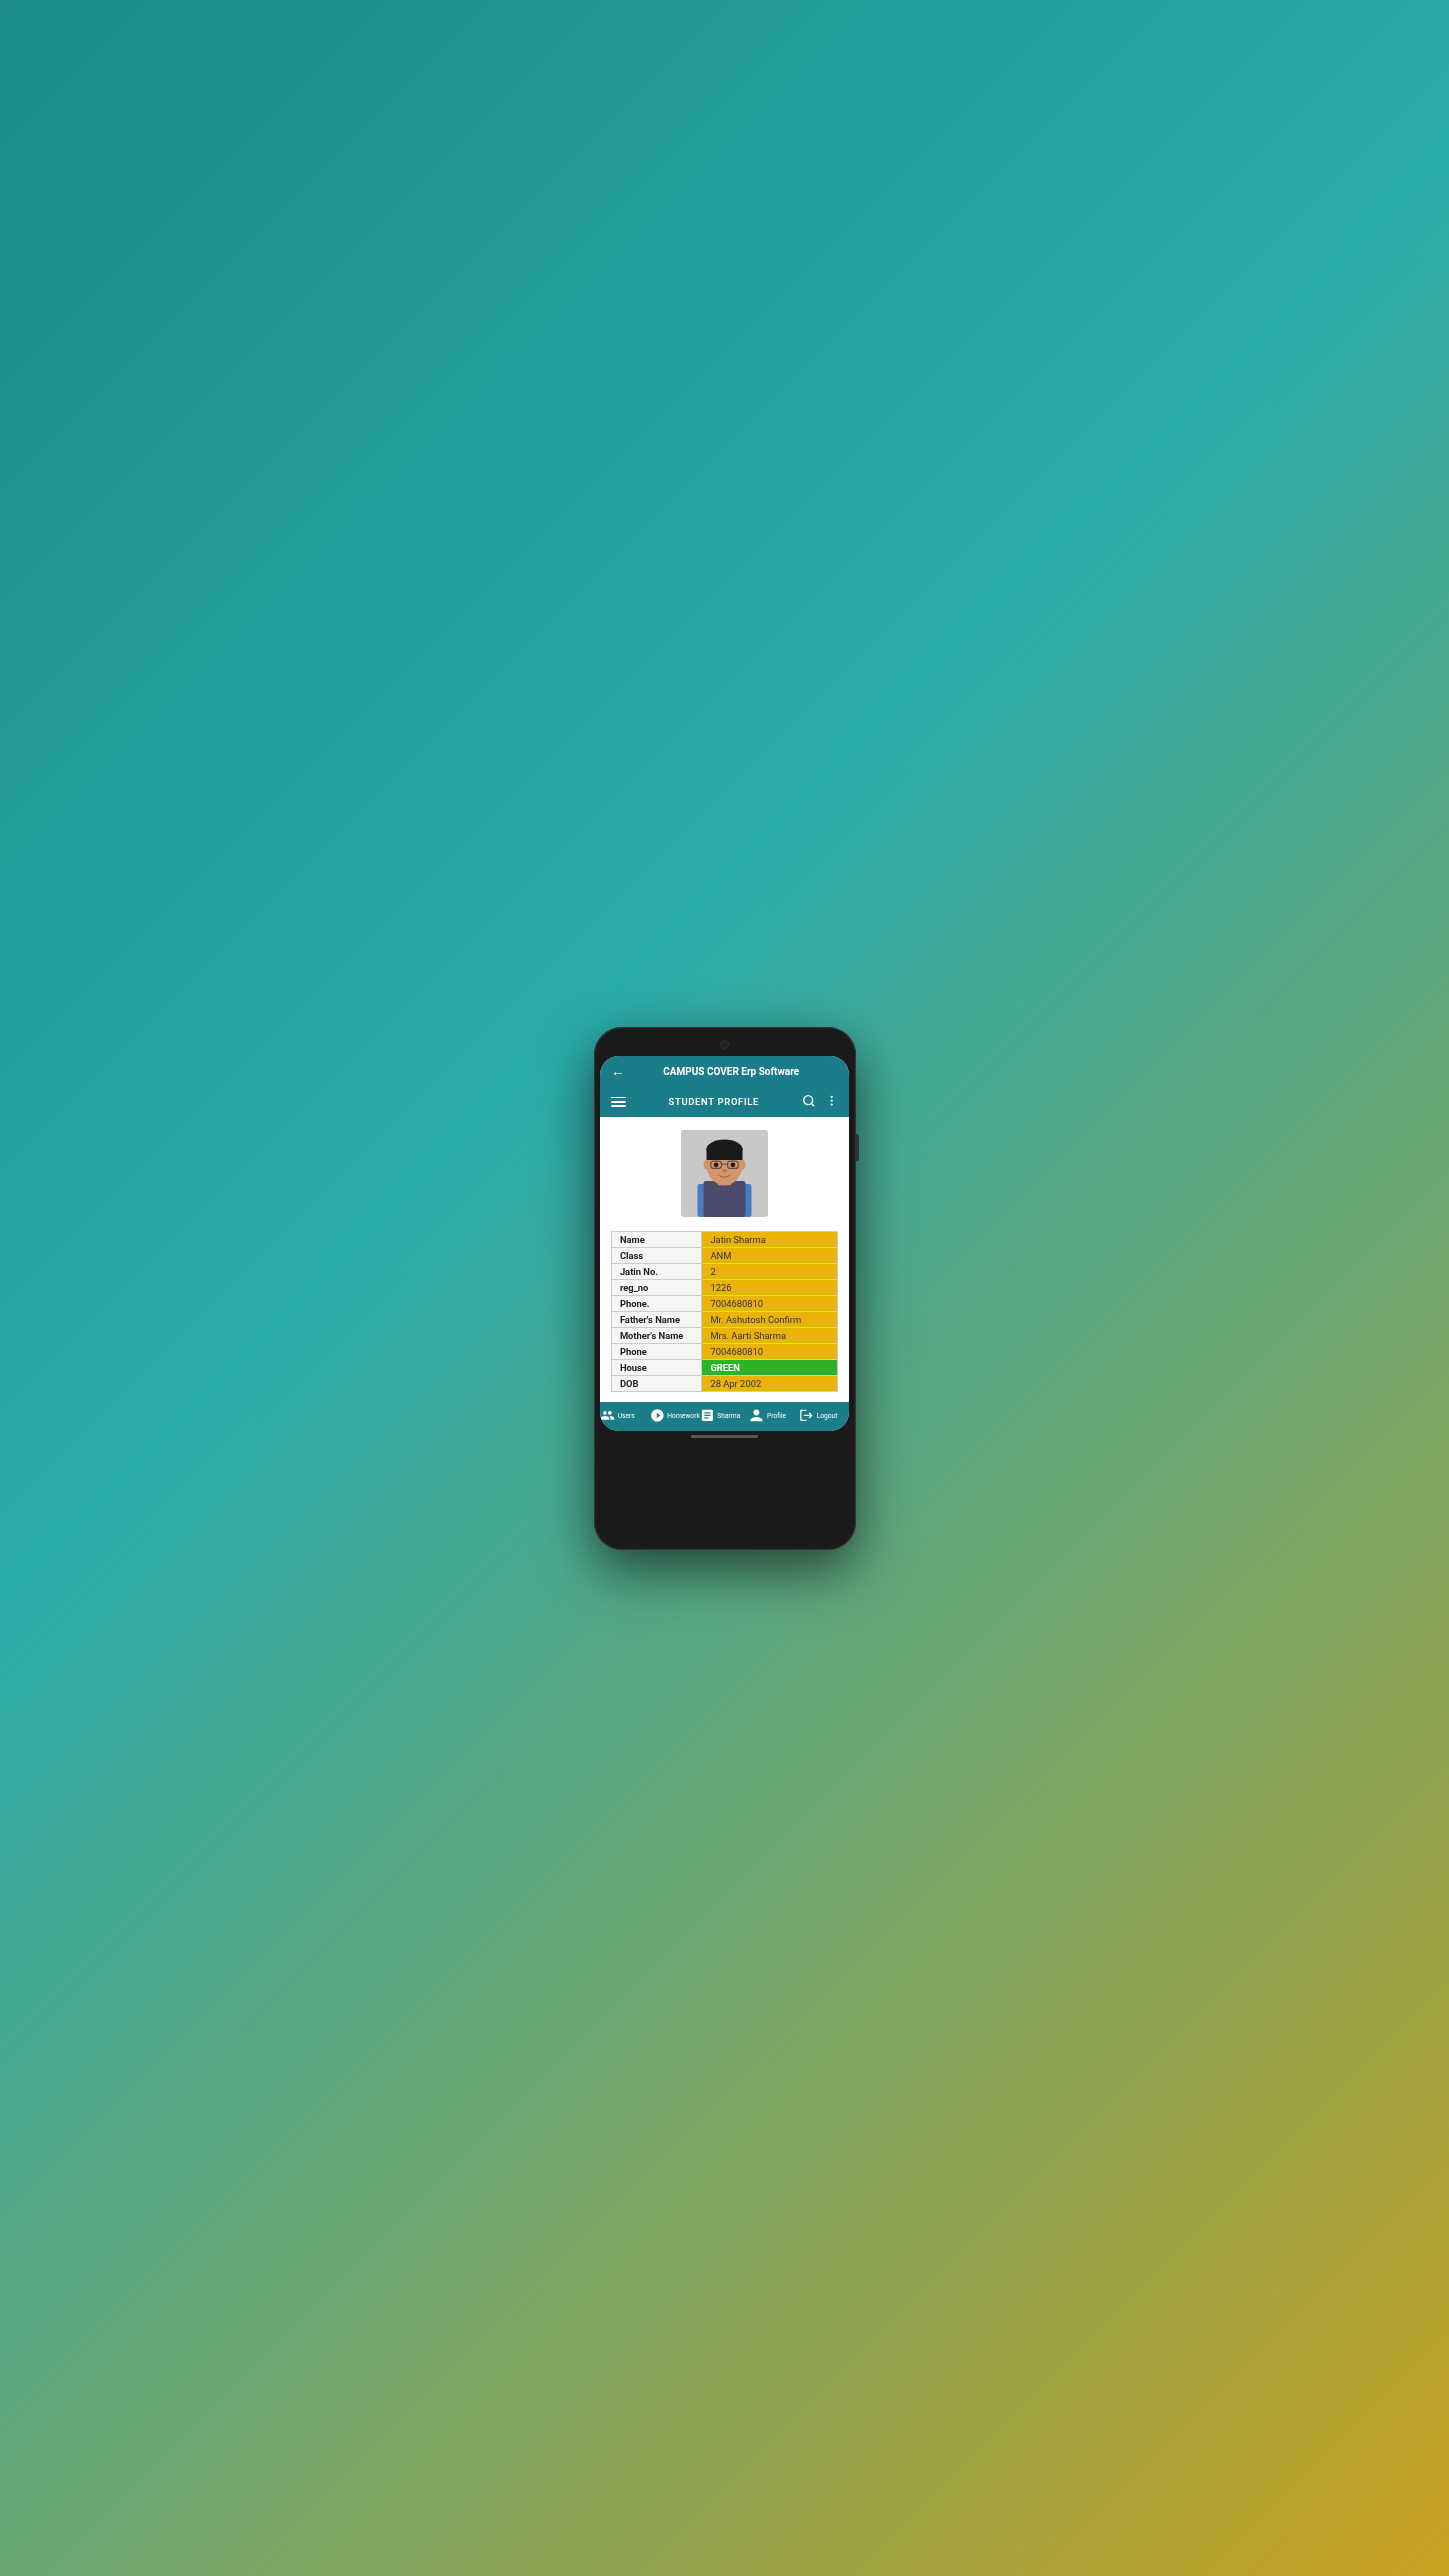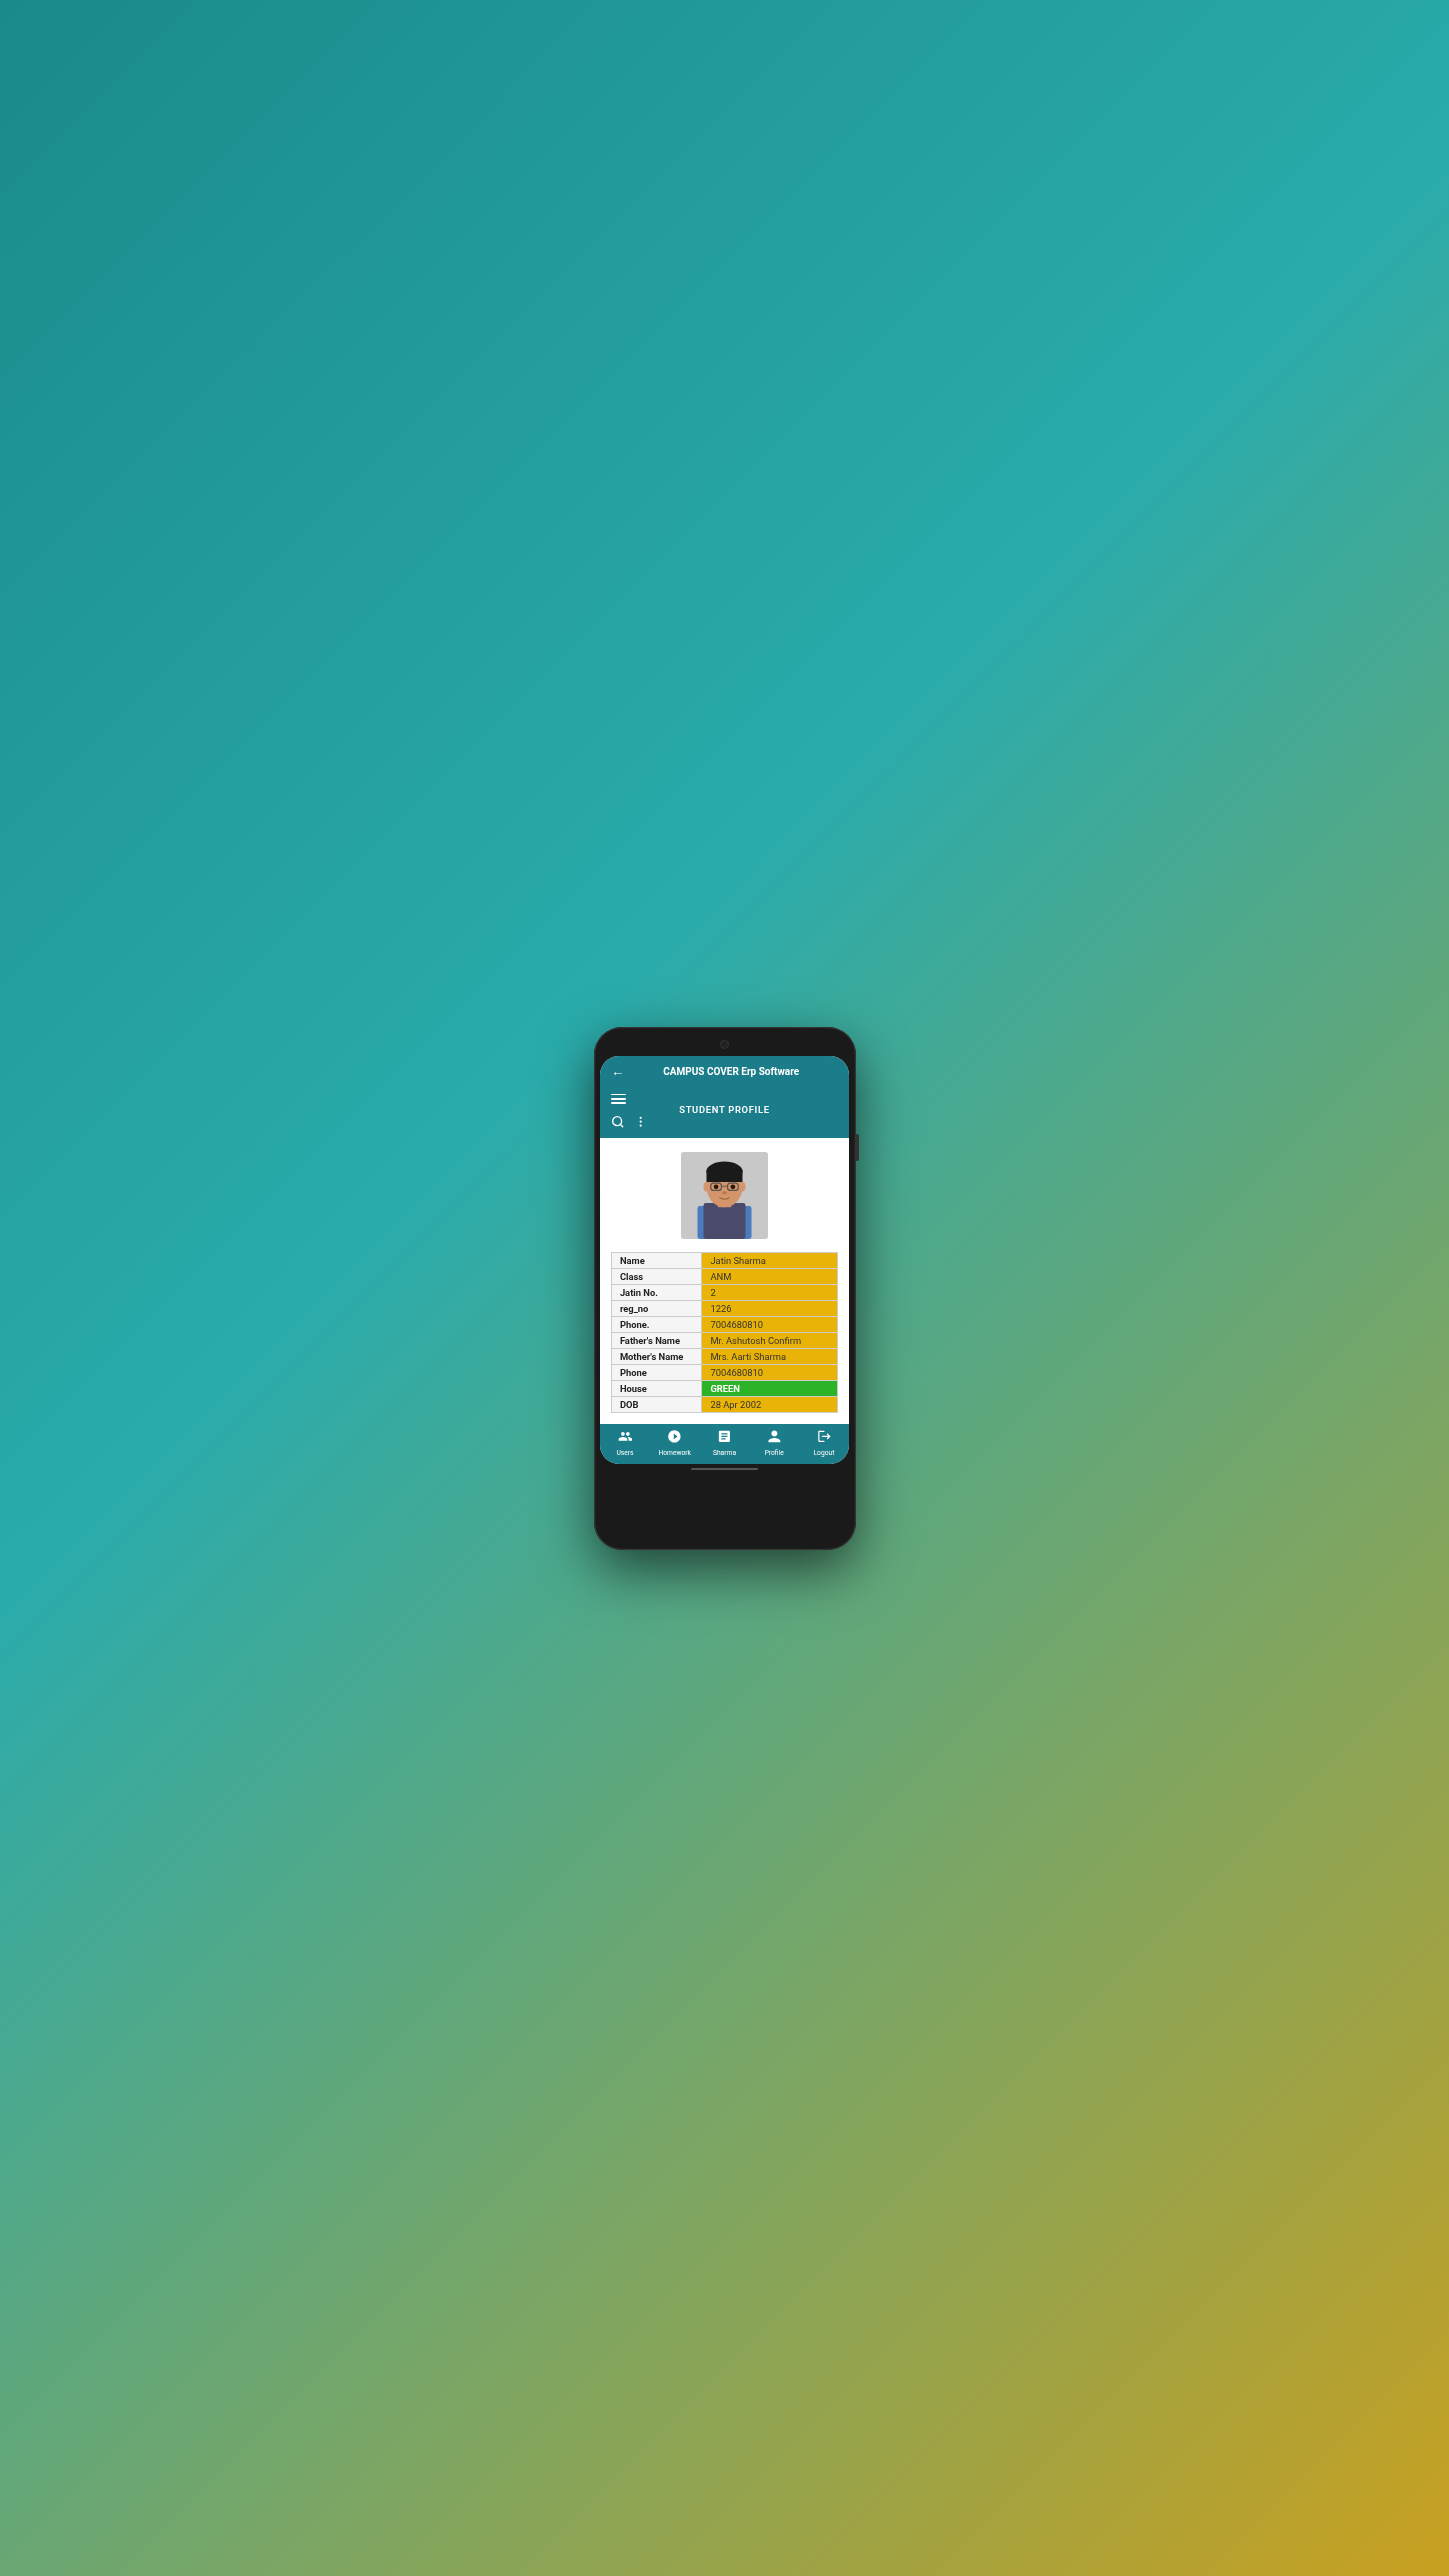--- a/index.html
+++ b/index.html
@@ -62,22 +62,22 @@
       cursor: pointer;
       user-select: none;
     }
 
     
     .sub-bar {
       background: #1b7c8a;
       color: white;
       padding: 6.7px 10.7px;
       display: flex;
+      align-items: center;
       justify-content: space-between;
-      flex-direction: column;
     }
 
     .sub-bar-title {
       font-size: 9.4px;
       font-weight: 600;
       letter-spacing: 0.7px;
       text-align: center;
       flex: 1;
     }
 
@@ -222,21 +222,21 @@
     .bottom-nav {
       background: #1b7c8a;
       display: flex;
       justify-content: space-around;
       align-items: center;
       padding: 5.4px 0 6.7px 0;
     }
 
     .nav-item {
       display: flex;
-      flex-direction: column;
+      flex-direction: row;
       align-items: center;
       color: white;
       font-size: 6.7px;
       cursor: pointer;
       gap: 2.7px;
       flex: 1;
     }
 
     .nav-item .nav-icon {
       font-size: 13.4px;

